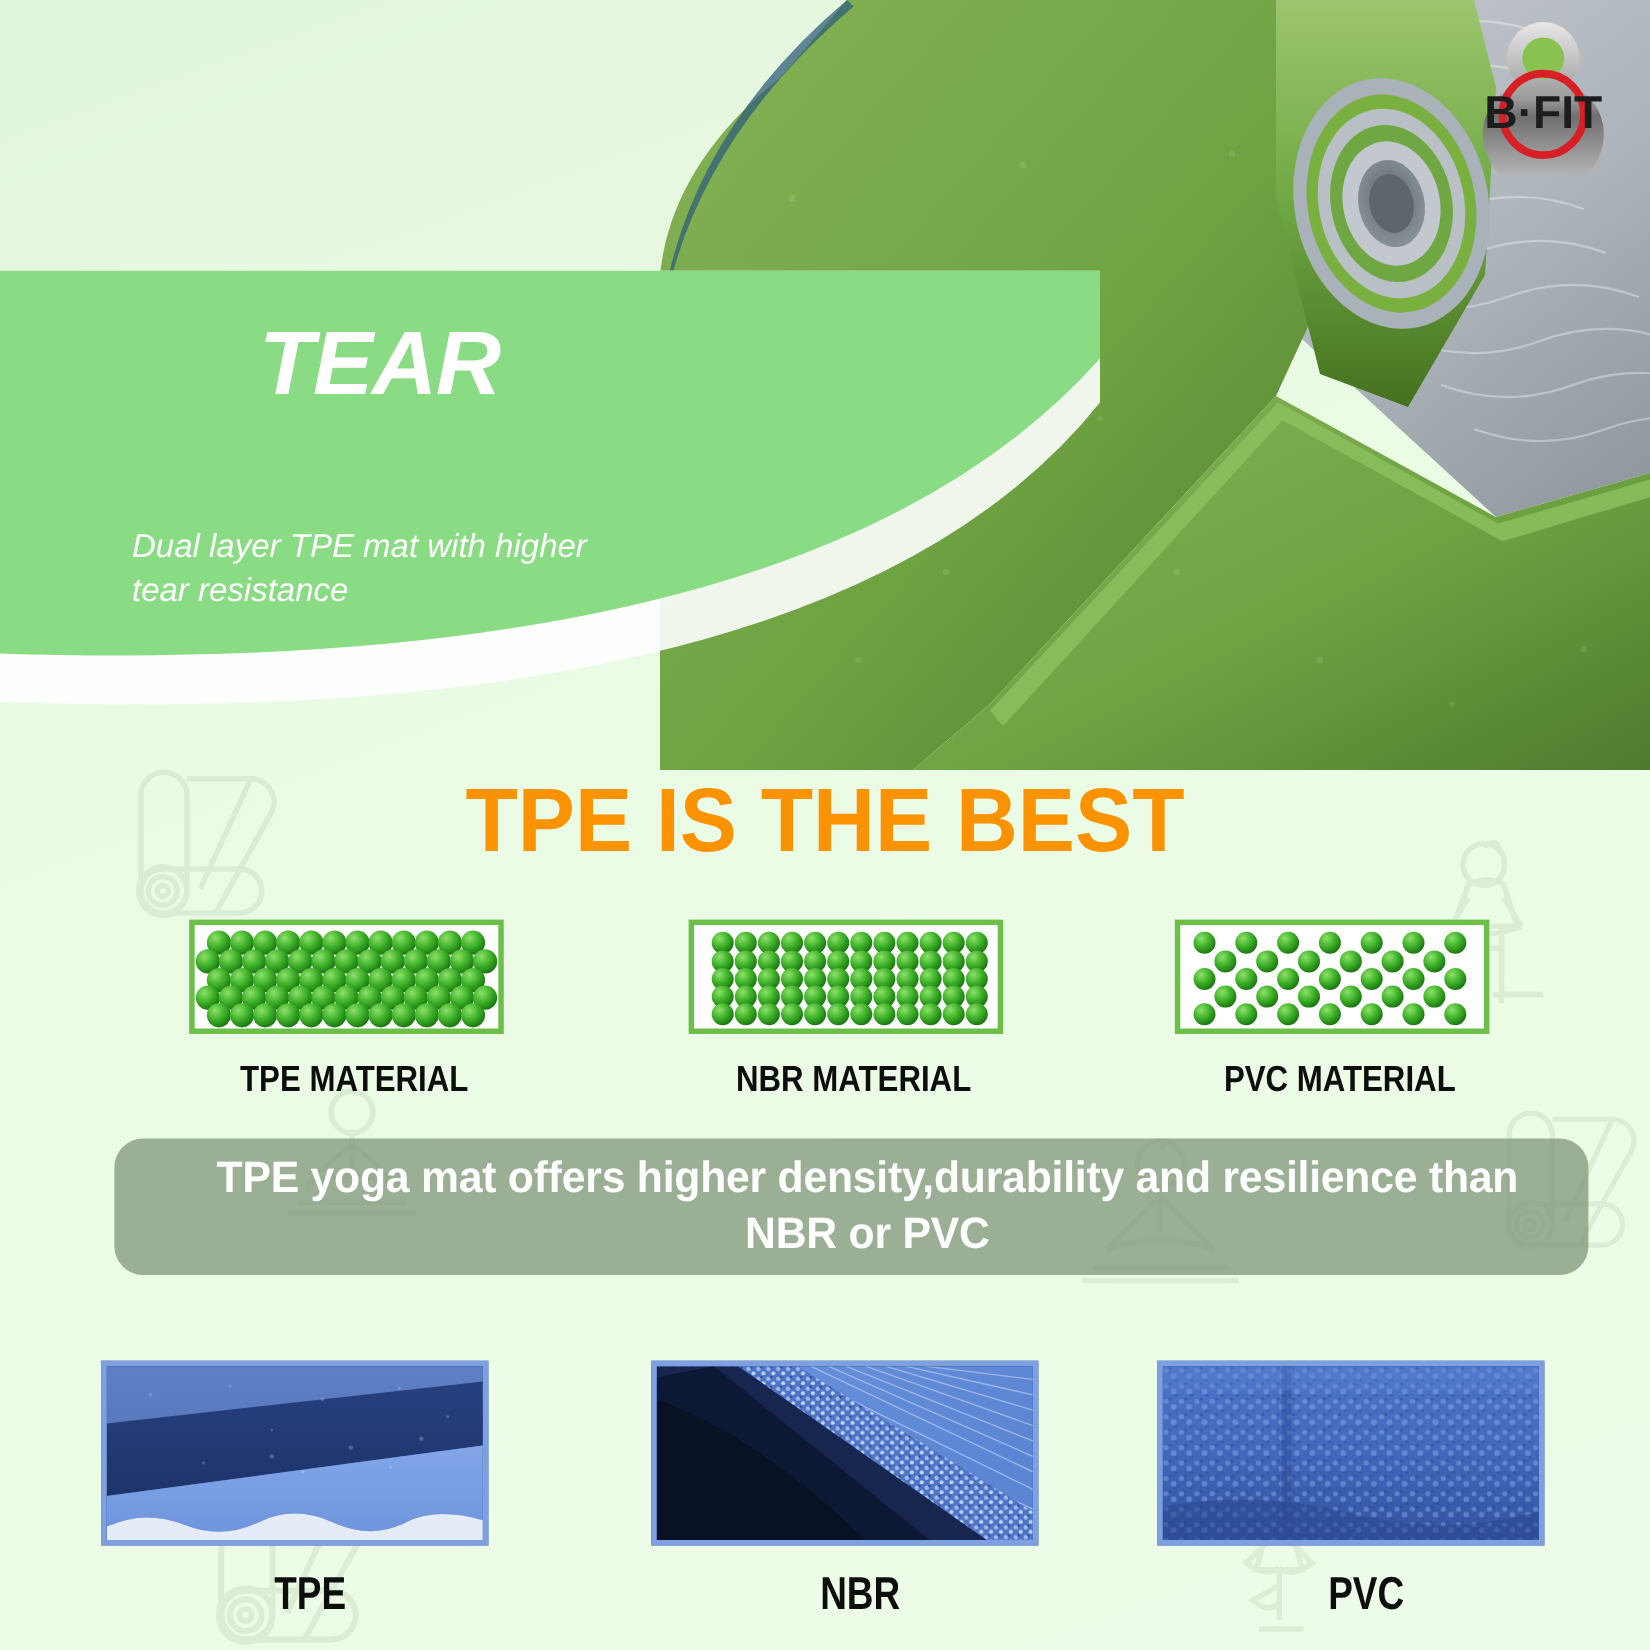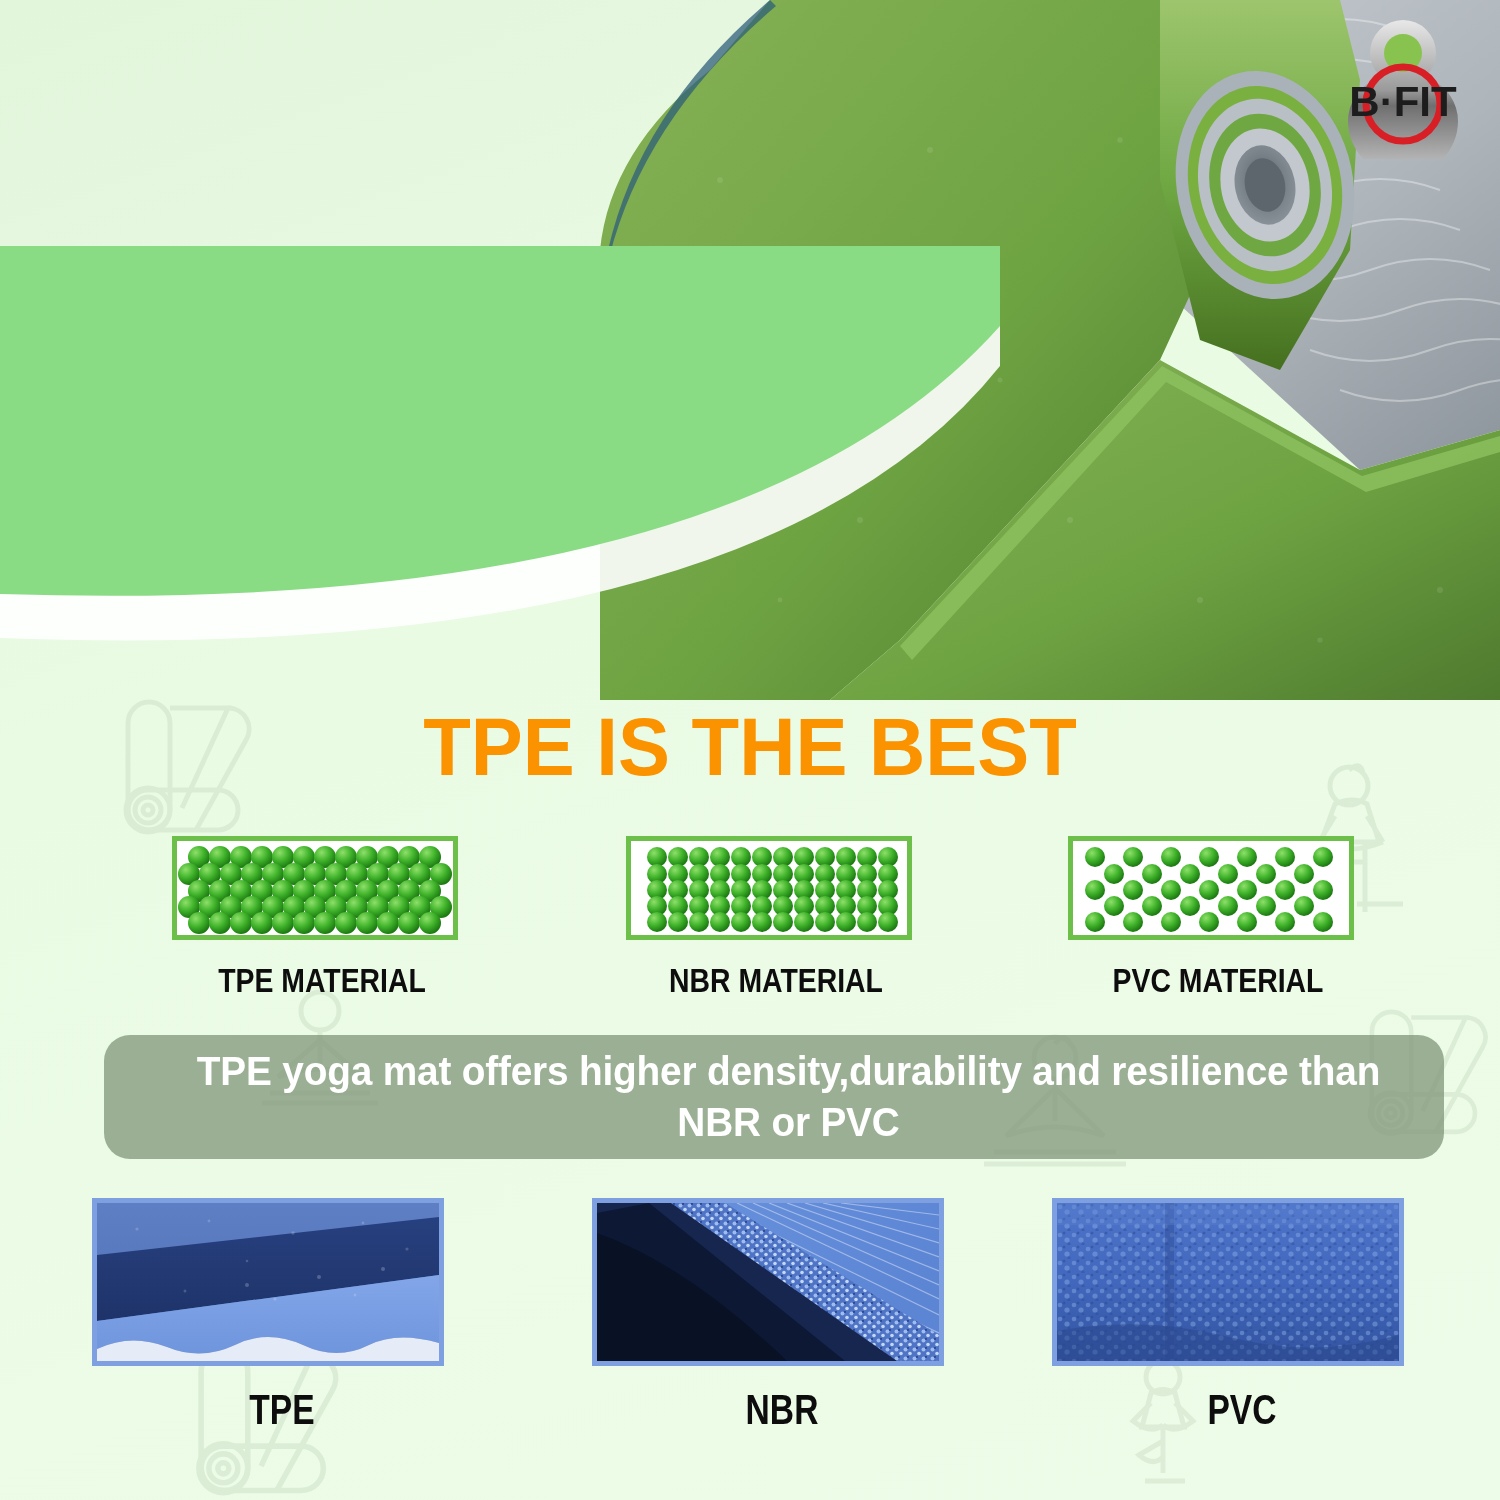--- a/index.html
+++ b/index.html
@@ -61,21 +61,21 @@
   
   .banner{position:absolute;top:1035px;left:104px;width:1312px;height:124px;
     background:rgba(124,145,116,.72);border-radius:26px;z-index:5;
     display:flex;align-items:center;justify-content:center;padding-left:28px;}
   .banner p{margin:0;width:1255px;text-align:center;color:#fff;font-size:40px;
     line-height:1.28;font-weight:600;letter-spacing:-.2px;
     font-family:"Liberation Sans Narrow","Liberation Sans",sans-serif;
     transform:scaleX(.97);}
 
   
-  .photorow{position:absolute;top:1198px;left:0;width:1288px;height:260px;z-index:5;}
+  .photorow{position:absolute;top:1237px;left:0;width:1288px;height:260px;z-index:5;}
   .photocell{position:absolute;top:0;width:380px;}
   .photo{width:352px;height:168px;border:5px solid #7fa0e0;box-sizing:border-box;
     overflow:hidden;position:relative;background:#3a5ba8;}
   .photo svg{display:block;}
   .photolabel{margin-top:20px;text-align:center;color:#0d0d0d;font-size:42px;
     font-weight:bold;font-family:"Liberation Sans Narrow","Liberation Sans",sans-serif;
     transform:scaleX(.80);}
 </style>
 </head>
 <body>
@@ -255,21 +255,23 @@
                a46 46 0 0 1 -110 0 a46 46 0 0 1 26 -41 l4 -6 a33 33 0 0 1 -8 -21 a33 33 0 0 1 33 -33z" fill="url(#metal)"></path>
       <path d="M75 20 a19 19 0 0 0 -19 19 a19 19 0 0 0 19 19 a19 19 0 0 0 19 -19 a19 19 0 0 0 -19 -19z" fill="#89c34f"></path>
       <path d="M75 58 a49 49 0 0 1 49 49 a49 49 0 0 1 -49 49 a49 49 0 0 1 -49 -49 a49 49 0 0 1 49 -49z" fill="#89c34f" opacity="0"></path>
       <circle cx="75" cy="90" r="37" fill="none" stroke="#d81f26" stroke-width="7"></circle>
       <rect x="18" y="72" width="114" height="34" fill="#89c34f" opacity="0"></rect>
       <text x="75" y="102" text-anchor="middle" font-family="Liberation Sans Narrow, Liberation Sans, sans-serif" font-size="42" font-weight="bold" fill="#1d1d1d">B·FIT</text>
     </svg>
   </div>
 
   <div class="tear-text">
-  </div>
+    <div>TEAR</div>
+  </div>
+  <div class="tear-desc">Dual layer TPE mat with higher tear resistance</div>
 
   <div class="best">TPE IS THE BEST</div>
 
   <div class="matrow">
 
     <div class="matcell" style="left:172px;">
       <div class="matbox">
         <svg width="276" height="94" viewBox="0 0 276 94">
           <defs>
               <radialGradient id="bd" cx="35%" cy="30%" r="70%">

